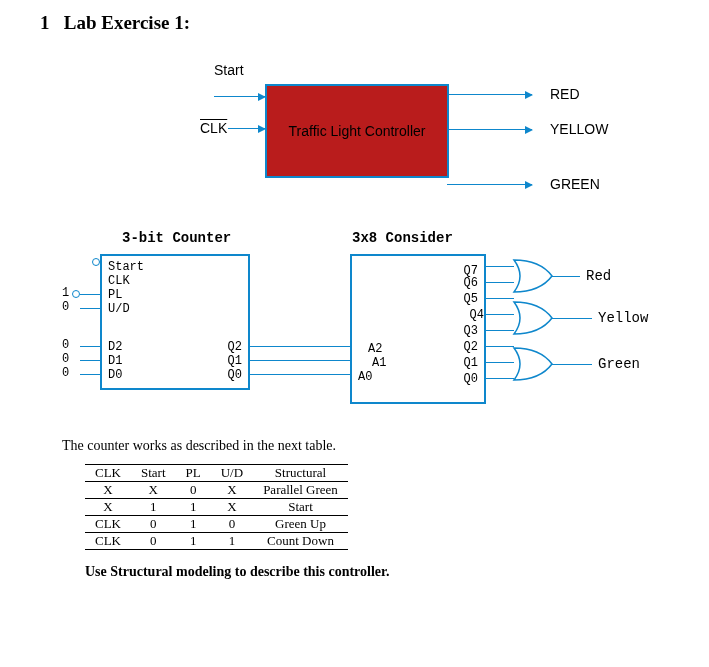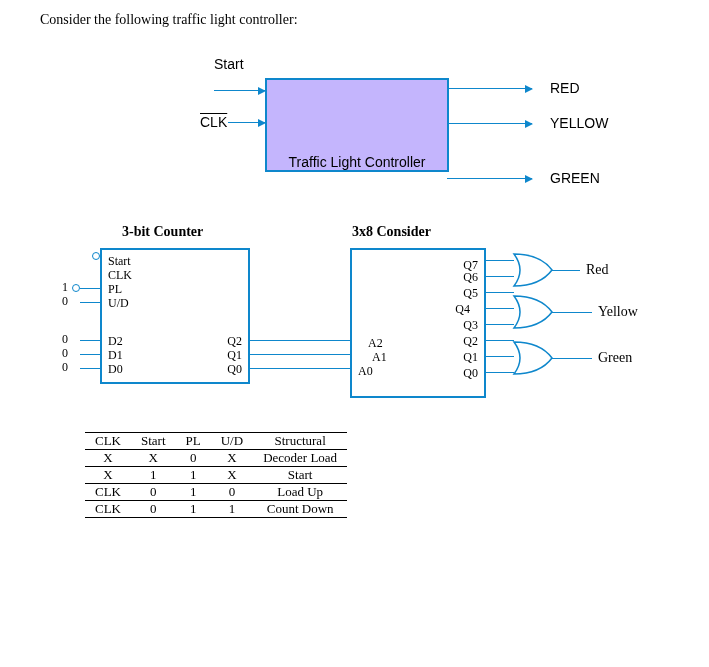--- a/index.html
+++ b/index.html
@@ -1,28 +1,28 @@
 <!DOCTYPE html>
 <html><head>
 <meta charset="utf-8">
 <style>
   body{margin:0;background:#fff;font-family:"Times New Roman",Times,serif;color:#000;font-size:14px}
   .page{width:709px;height:667px;position:relative;padding:12px 40px 0 40px;box-sizing:border-box}
   .h1{font-size:19px;font-weight:bold;margin:0 0 8px 0}
   .intro{font-size:14px;margin:0 0 16px 0}
   .diagram1{position:relative;height:150px;margin:30px 0 14px 0;font-family:Arial,Helvetica,sans-serif}
-  .box{position:absolute;border:2px solid #0e87cc;background:#c4b5fd;display:flex;align-items:flex-end;justify-content:center;font-size:14px}
+  .box{position:absolute;border:2px solid #0e87cc;background:#b91c1c;display:flex;align-items:center;justify-content:center;font-size:14px}
   .box.controller{left:225px;top:20px;width:180px;height:90px}
   .txt{position:absolute;font-size:14px}
   .arrow{position:absolute;height:0;border-top:1.5px solid #0e87cc}
   .arrow:after{content:"";position:absolute;right:-1px;top:-4px;border-left:8px solid #0e87cc;border-top:4px solid transparent;border-bottom:4px solid transparent}
   .arrow.out:after{border-left-color:#0e87cc}
   .para{font-size:14px;margin:4px 0 10px 0;text-indent:22px}
   .para.noind{text-indent:0}
-  .diagram2{position:relative;height:200px;margin:4px 0 10px 0;font-family:Liberation Serif, serif;font-size:12px}
+  .diagram2{position:relative;height:200px;margin:4px 0 10px 0;font-family:Liberation Mono, monospace;font-size:12px}
   .chip{position:absolute;border:2px solid #0e87cc;background:#fff}
   .chip.counter{left:60px;top:26px;width:146px;height:132px}
   .chip.decoder{left:310px;top:26px;width:132px;height:146px}
   .pin-left{position:absolute;left:-26px;height:0;border-top:1.5px solid #0e87cc;width:26px}
   .pin-left.short{width:20px;left:-20px}
   .tick{position:absolute;width:6px;height:6px;border:1.5px solid #0e87cc;border-radius:50%;background:#fff}
   .lbl{position:absolute}
   .title{position:absolute;font-size:14px;font-weight:bold}
   .wire{position:absolute;height:0;border-top:1.5px solid #0e87cc}
   .gate{position:absolute}
@@ -30,21 +30,21 @@
   .table{border-collapse:collapse;margin:4px 0 14px 45px;font-size:13px}
   .table td,.table th{padding:0 10px;text-align:center;font-weight:normal}
   .hr td{border-top:1px solid #000}
   .bold{font-weight:bold}
   .ovl{text-decoration:overline}
 </style>
 </head>
 <body>
 
 <div class="page">
-  <div class="intro">Consider the following traffic light controller:</div>
+  <div class="h1"><span>1</span>&nbsp;&nbsp;&nbsp;<span>Lab Exercise 1:</span></div>
 
   <div class="diagram1">
     <div class="txt" style="left:174px;top:-2px">Start</div>
     <div class="arrow" style="left:174px;top:32px;width:51px"></div>
 
     <div class="txt" style="left:160px;top:56px;text-decoration:overline">CLK</div>
     <div class="arrow" style="left:188px;top:64px;width:37px"></div>
 
     <div class="box controller">
         <span>Traffic Light Controller</span>
@@ -91,21 +91,21 @@
     <div class="pin-left short" style="left:40px;top:146px"></div>
     <div class="lbl" style="left:22px;top:138px">0</div>
 
     <div class="chip decoder">
       <div class="lbl" style="left:16px;top:86px">A2</div>
       <div class="lbl" style="left:20px;top:100px">A1</div>
       <div class="lbl" style="left:6px;top:114px">A0</div>
       <div class="lbl" style="right:6px;top:8px">Q7</div>
       <div class="lbl" style="right:6px;top:20px">Q6</div>
       <div class="lbl" style="right:6px;top:36px">Q5</div>
-      <div class="lbl" style="right:14px;top:52px">Q4</div>
+      <div class="lbl" style="right:0;top:52px">Q4</div>
       <div class="lbl" style="right:6px;top:68px">Q3</div>
       <div class="lbl" style="right:6px;top:84px">Q2</div>
       <div class="lbl" style="right:6px;top:100px">Q1</div>
       <div class="lbl" style="right:6px;top:116px">Q0</div>
     </div>
 
     <div class="wire" style="left:208px;top:118px;width:102px"></div>
     <div class="wire" style="left:208px;top:132px;width:102px"></div>
     <div class="wire" style="left:208px;top:146px;width:102px"></div>
 
@@ -136,20 +136,21 @@
 
     <div class="gate" style="left:472px;top:118px">
       <svg width="50" height="36" viewBox="0 0 50 36">
           <path d="M2 2 Q14 18 2 34 Q28 34 40 18 Q28 2 2 2 Z" fill="none" stroke="#0e87cc" stroke-width="1.5"></path>
         </svg>
     </div>
     <div class="wire" style="left:512px;top:136px;width:40px"></div>
     <div class="lbl" style="left:558px;top:128px;font-size:14px">Green</div>
   </div>
 
+  <div class="para">The counter works as described in the next table.</div>
 
   <table class="table">
     <tbody>
         <tr class="hr">
           <td colspan="5" style="padding:0;height:0"></td>
         </tr>
     <tr>
       <td>CLK</td>
       <td>Start</td>
       <td>PL</td>
@@ -157,51 +158,52 @@
       <td>Structural</td>
     </tr>
     <tr class="hr">
           <td colspan="5" style="padding:0;height:0"></td>
         </tr>
     <tr>
       <td>X</td>
       <td>X</td>
       <td>0</td>
       <td>X</td>
-      <td>Decoder Load</td>
+      <td>Parallel Green</td>
     </tr>
     <tr class="hr">
           <td colspan="5" style="padding:0;height:0"></td>
         </tr>
     <tr>
       <td>X</td>
       <td>1</td>
       <td>1</td>
       <td>X</td>
       <td>Start</td>
     </tr>
     <tr class="hr">
           <td colspan="5" style="padding:0;height:0"></td>
         </tr>
     <tr>
       <td class="ovl">CLK</td>
       <td>0</td>
       <td>1</td>
       <td>0</td>
-      <td>Load Up</td>
+      <td>Green Up</td>
     </tr>
     <tr class="hr">
           <td colspan="5" style="padding:0;height:0"></td>
         </tr>
     <tr>
       <td class="ovl">CLK</td>
       <td>0</td>
       <td>1</td>
       <td>1</td>
       <td>Count Down</td>
     </tr>
     <tr class="hr">
           <td colspan="5" style="padding:0;height:0"></td>
         </tr>
   </tbody>
     </table>
 
+  <div class="para noind bold" style="margin-left:45px">Use Structural modeling to describe this controller.</div>
 </div>
 
 </body></html>

